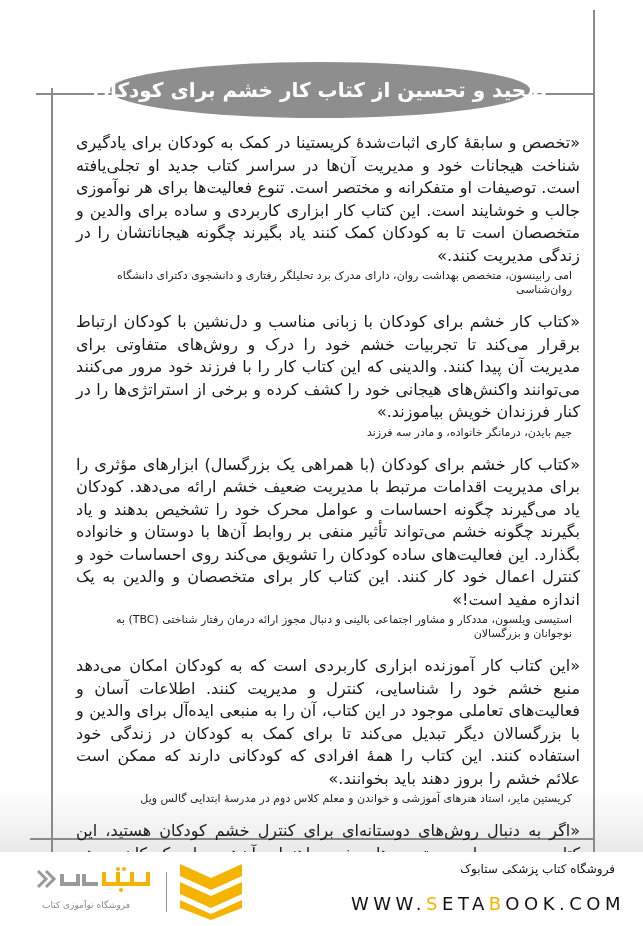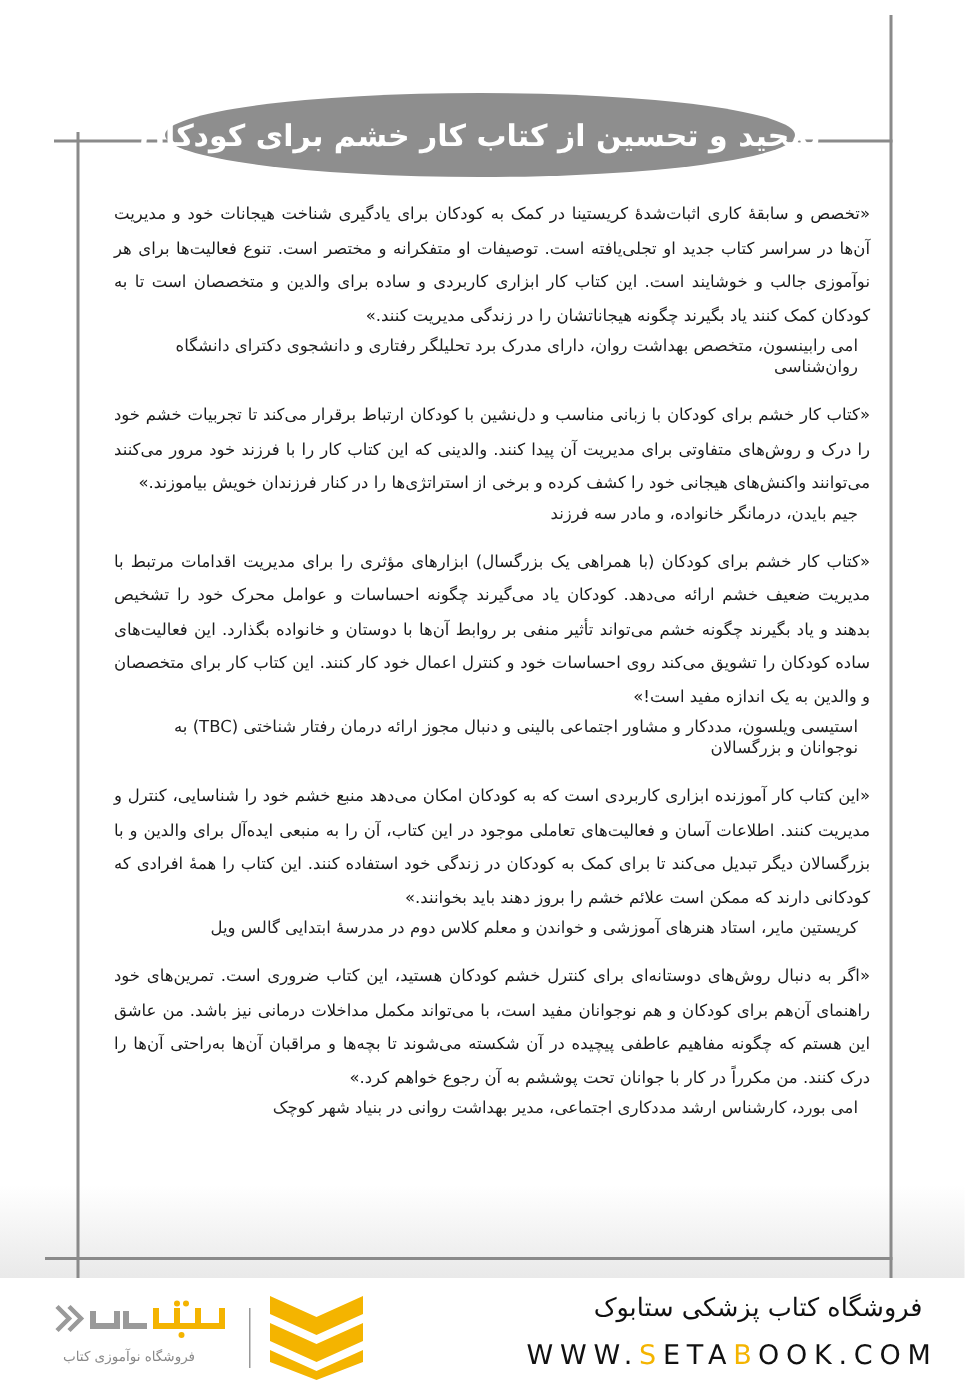--- a/index.html
+++ b/index.html
@@ -28,35 +28,35 @@
   .title-text {
     color:#ffffff; font-size:20px; font-weight:bold;
     direction:rtl; white-space:nowrap;
   }
 
   .content {
     position:absolute; left:76px; top:132px; width:504px;
     direction:rtl; text-align:justify; color:#1a1a1a;
   }
   .quote {
-    font-size:11px; line-height:22.5px;
+    font-size:16px; line-height:22.5px;
     text-align:justify; text-align-last:right;
     margin:0;
   }
   .attribution {
     font-size:11px; line-height:14px; color:#222;
     margin:2px 8px 14px 0; text-align:right;
   }
 
   .footer {
     position:absolute; left:0; top:852px; width:643px; height:74px; background:#ffffff;
   }
   .store-name {
     position:absolute; right:28px; top:10px;
-    font-size:17px; color:#111; direction:rtl;
+    font-size:12px; color:#111; direction:rtl;
   }
   .store-url {
     position:absolute; right:18px; top:41px;
     font-size:18px; letter-spacing:4.5px; color:#111; font-family:"DejaVu Sans", sans-serif;
   }
   .store-url .hl { color:#f4b400; }
   .logo-chevrons { position:absolute; left:180px; top:864px; }
   .logo-divider { position:absolute; left:166px; top:872px; width:1px; height:40px; background:#999; }
   .logo-word {
     position:absolute; left:34px; top:866px; width:118px; height:30px;

